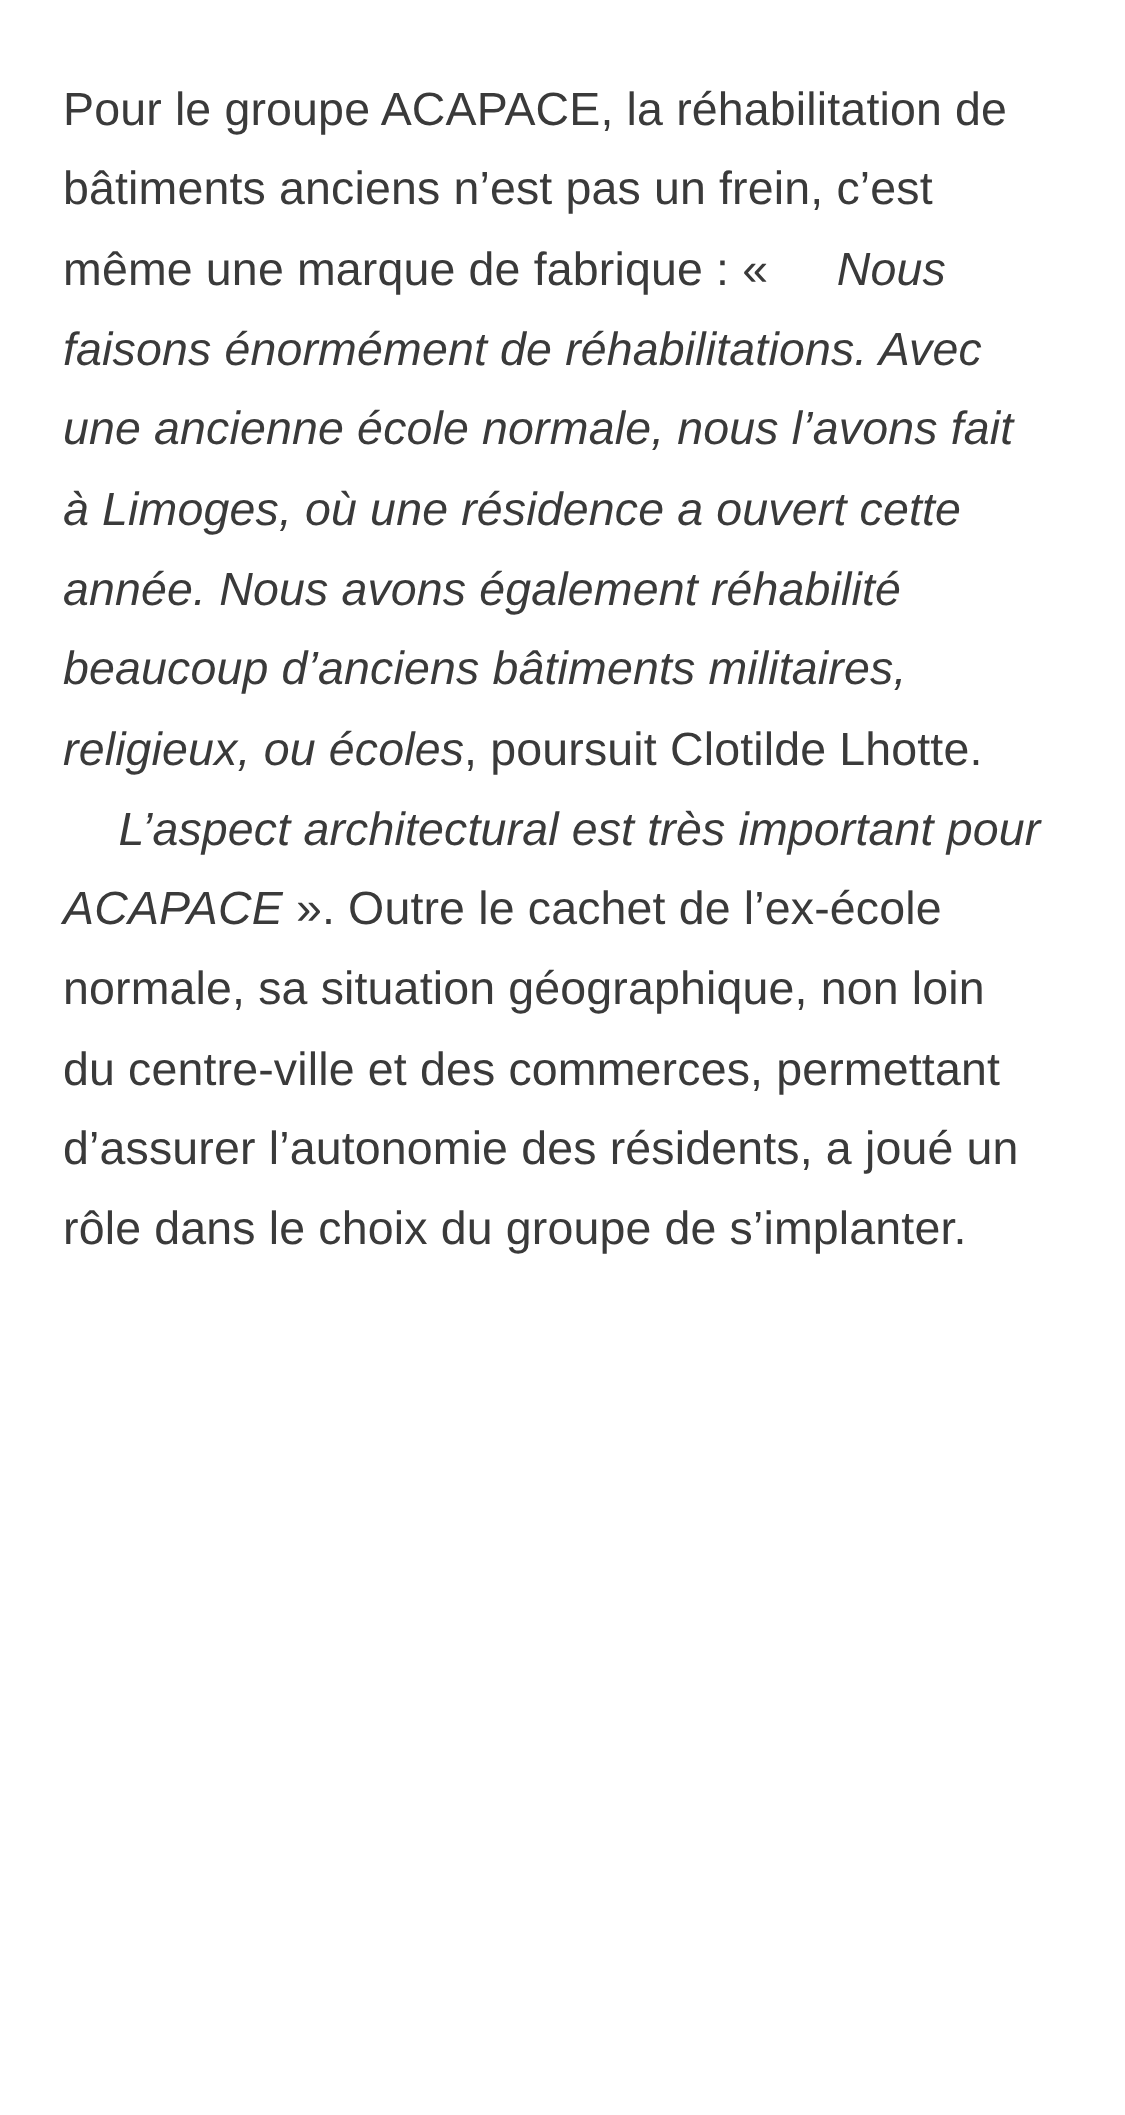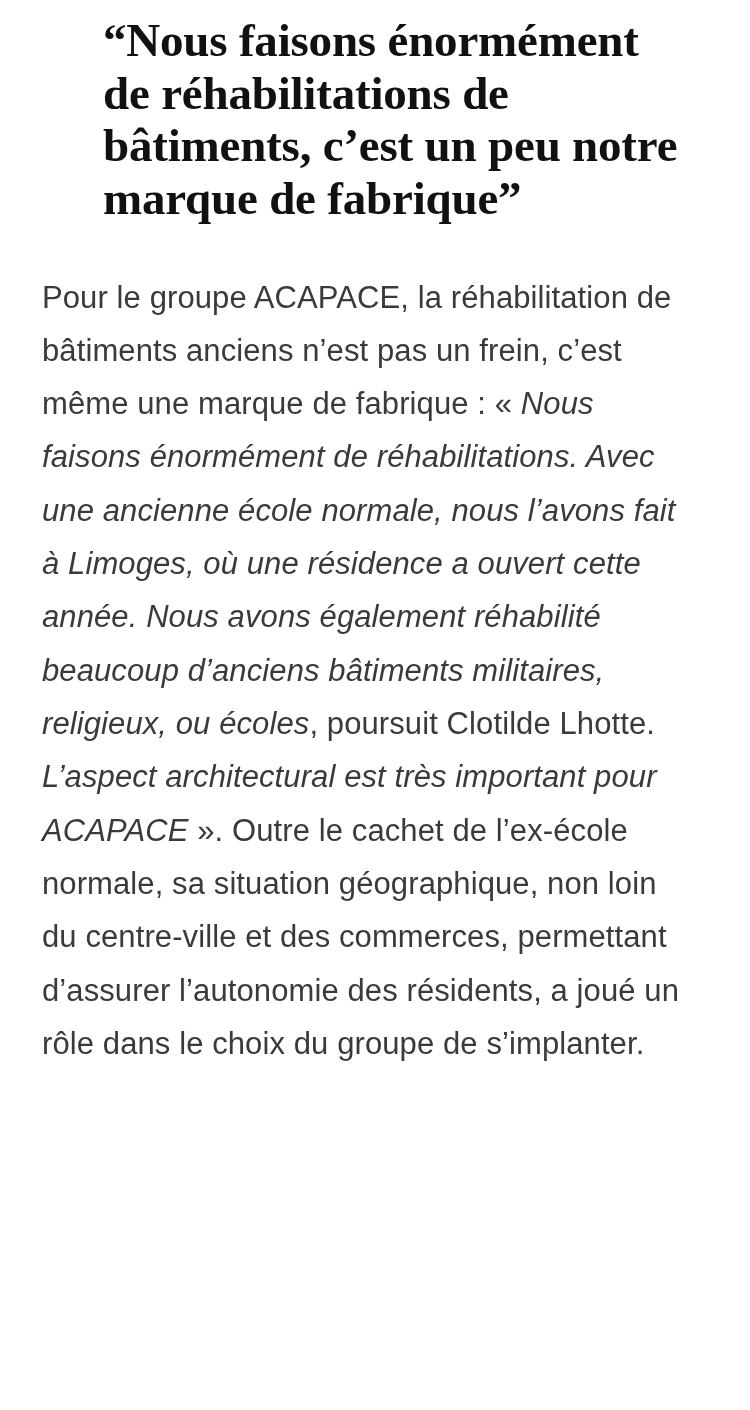--- a/index.html
+++ b/index.html
@@ -46,31 +46,31 @@
     line-height: 1.72;
     color: #3a3a3a;
     margin: 0;
     font-weight: 400;
     letter-spacing: 0.1px;
   }
 
   .body-paragraph em,
   .quoted {
     font-style: italic;
+    margin-left: 37px;
   }
 
   .spacer-bottom {
     height: 30px;
   }
 </style>
 </head>
 <body>
 
 <div class="article">
 
-  <h1 class="pullquote">“Nous faisons énormément de réhabilitations de bâtiments, c’est un peu notre marque de fabrique”</h1>
 
   <div class="body-block">
     <p class="body-paragraph"><span>Pour le groupe ACAPACE, la réhabilitation de bâtiments anciens n’est pas un frein, c’est même une marque de fabrique : « </span><em class="quoted">Nous faisons énormément de réhabilitations. Avec une ancienne école normale, nous l’avons fait à Limoges, où une résidence a ouvert cette année. Nous avons également réhabilité beaucoup d’anciens bâtiments militaires, religieux, ou écoles</em><span>, poursuit Clotilde Lhotte. </span><em class="quoted">L’aspect architectural est très important pour ACAPACE</em><span> ». Outre le cachet de l’ex-école normale, sa situation géographique, non loin du centre-ville et des commerces, permettant d’assurer l’autonomie des résidents, a joué un rôle dans le choix du groupe de s’implanter.</span></p>
   </div>
 
   <div class="spacer-bottom"></div>
 </div>
 
 </body></html>

